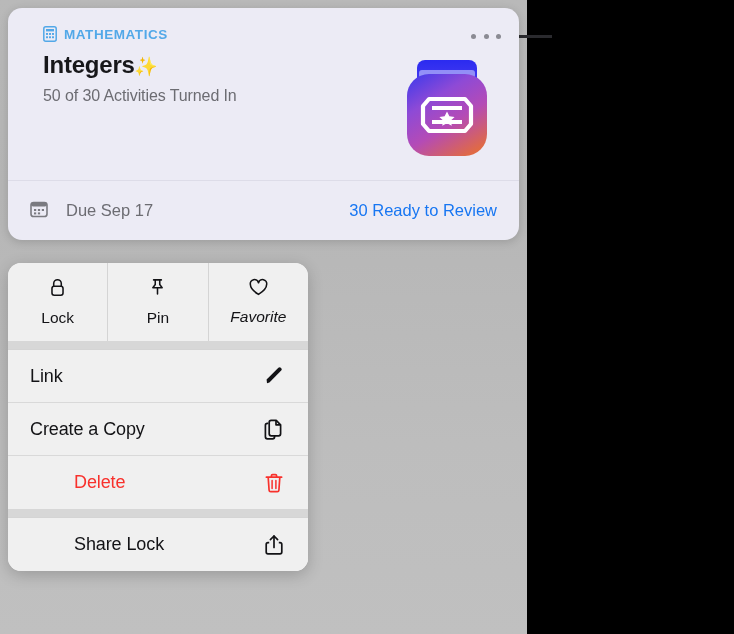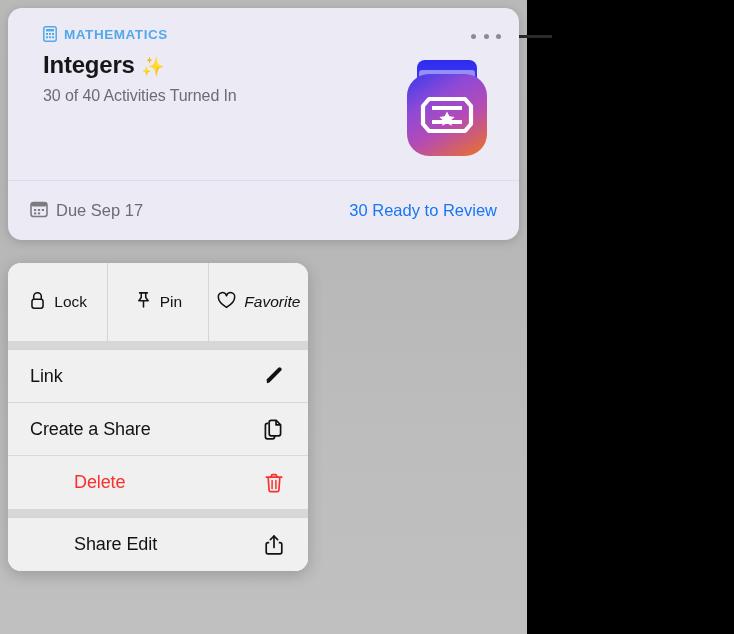--- a/index.html
+++ b/index.html
@@ -72,21 +72,20 @@
   }
   .subject-label {
     color: #52a8e8;
     font-size: 13.5px;
     font-weight: bold;
     letter-spacing: 0.55px;
   }
   .title-row {
     display: flex;
     align-items: baseline;
-    gap: 7px;
     margin-top: 9px;
   }
   .card-title {
     font-size: 24px;
     font-weight: bold;
     color: #17171a;
     letter-spacing: -0.2px;
   }
   .sparkle {
     font-size: 19px;
@@ -139,21 +138,21 @@
     border-top: 1px solid #dddce8;
     display: flex;
     align-items: center;
     justify-content: space-between;
     padding: 0 22px 0 22px;
     box-sizing: border-box;
   }
   .due-group {
     display: flex;
     align-items: center;
-    gap: 8px;
+    gap: 18px;
   }
   .due-text {
     font-size: 16.5px;
     color: #6c6c72;
   }
   .review-link {
     font-size: 16.5px;
     font-weight: normal;
     color: #1776f2;
   }
@@ -170,21 +169,21 @@
     background: #f0f0f0;
   }
   .segmented {
     display: flex;
     height: 78px;
     background: #f0f0f0;
   }
   .seg-item {
     flex: 1;
     display: flex;
-    flex-direction: row;
+    flex-direction: column;
     align-items: center;
     justify-content: center;
     gap: 7px;
     border-right: 1px solid #d4d4d4;
   }
   .seg-item:last-child { border-right: none; font-style: italic; }
   .seg-label {
     font-size: 15.5px;
     color: #131316;
   }
@@ -240,21 +239,21 @@
           </svg>
         </span>
         <span class="subject-label">MATHEMATICS</span>
       </div>
 
       <div class="title-row">
         <span class="card-title">Integers</span>
         <span class="sparkle">✨</span>
       </div>
 
-      <div class="card-sub">30 of 40 Activities Turned In</div>
+      <div class="card-sub">50 of 30 Activities Turned In</div>
 
       <div class="more-button">
         <i></i>
         <i></i>
         <i></i>
       </div>
 
       <div class="app-icon">
         <svg viewBox="0 0 88 104" width="88" height="104">
           <defs>
@@ -340,21 +339,21 @@
       <div class="menu-row">
         <span class="menu-label">Link</span>
         <span class="menu-icon">
           <svg viewBox="0 0 24 24" width="24" height="24">
             <path d="M5 19.2 L7.4 18.4 L19.2 6.6 a1.7 1.7 0 0 0 0-2.4 l-0.4-0.4 a1.7 1.7 0 0 0-2.4 0 L4.6 15.6 Z" fill="#131316"></path>
           </svg>
         </span>
       </div>
 
       <div class="menu-row">
-        <span class="menu-label">Create a Share</span>
+        <span class="menu-label">Create a Copy</span>
         <span class="menu-icon">
           <svg viewBox="0 0 24 24" width="24" height="24">
             <path d="M9.2 3.4 h5.0 l4.4 4.4 v9.0 a2 2 0 0 1-2 2 h-7.4 a2 2 0 0 1-2-2 V5.4 a2 2 0 0 1 2-2 Z" fill="none" stroke="#131316" stroke-width="1.7" stroke-linejoin="round"></path>
             <path d="M14.0 3.6 v4.2 h4.2" fill="none" stroke="#131316" stroke-width="1.7" stroke-linejoin="round"></path>
             <path d="M12.6 18.8 v1.0 a2 2 0 0 1-2 2 H5.4 a2 2 0 0 1-2-2 V8.4 a2 2 0 0 1 2-2 h1.0" fill="none" stroke="#131316" stroke-width="1.7" stroke-linejoin="round"></path>
           </svg>
         </span>
       </div>
 
       <div class="menu-row">
@@ -368,21 +367,21 @@
           </svg>
         </span>
       </div>
     </div>
 
     <div class="group-gap"></div>
 
     <div class="menu-group sep-top">
 
       <div class="menu-row">
-        <span class="menu-label">Share Edit</span>
+        <span class="menu-label">Share Lock</span>
         <span class="menu-icon">
           <svg viewBox="0 0 24 24" width="24" height="24">
             <path d="M12 3.2 V14.4" stroke="#131316" stroke-width="1.7" stroke-linecap="round"></path>
             <path d="M8.4 6.6 L12 3.0 L15.6 6.6" fill="none" stroke="#131316" stroke-width="1.7" stroke-linecap="round" stroke-linejoin="round"></path>
             <path d="M7.2 9.6 H6.0 a1.8 1.8 0 0 0-1.8 1.8 V19.0 a1.8 1.8 0 0 0 1.8 1.8 H18.0 a1.8 1.8 0 0 0 1.8-1.8 V11.4 a1.8 1.8 0 0 0-1.8-1.8 H16.8" fill="none" stroke="#131316" stroke-width="1.7" stroke-linejoin="round"></path>
           </svg>
         </span>
       </div>
 
     </div>

